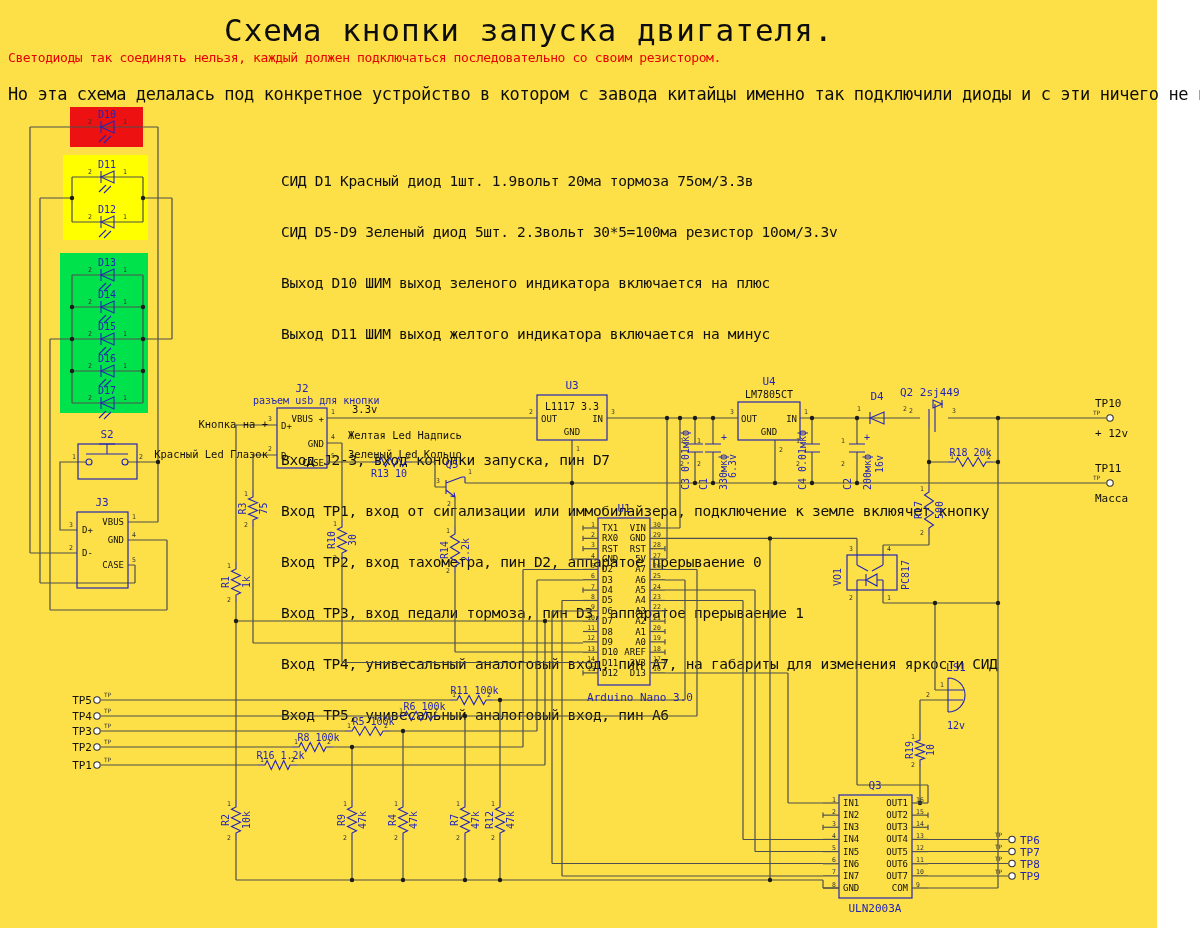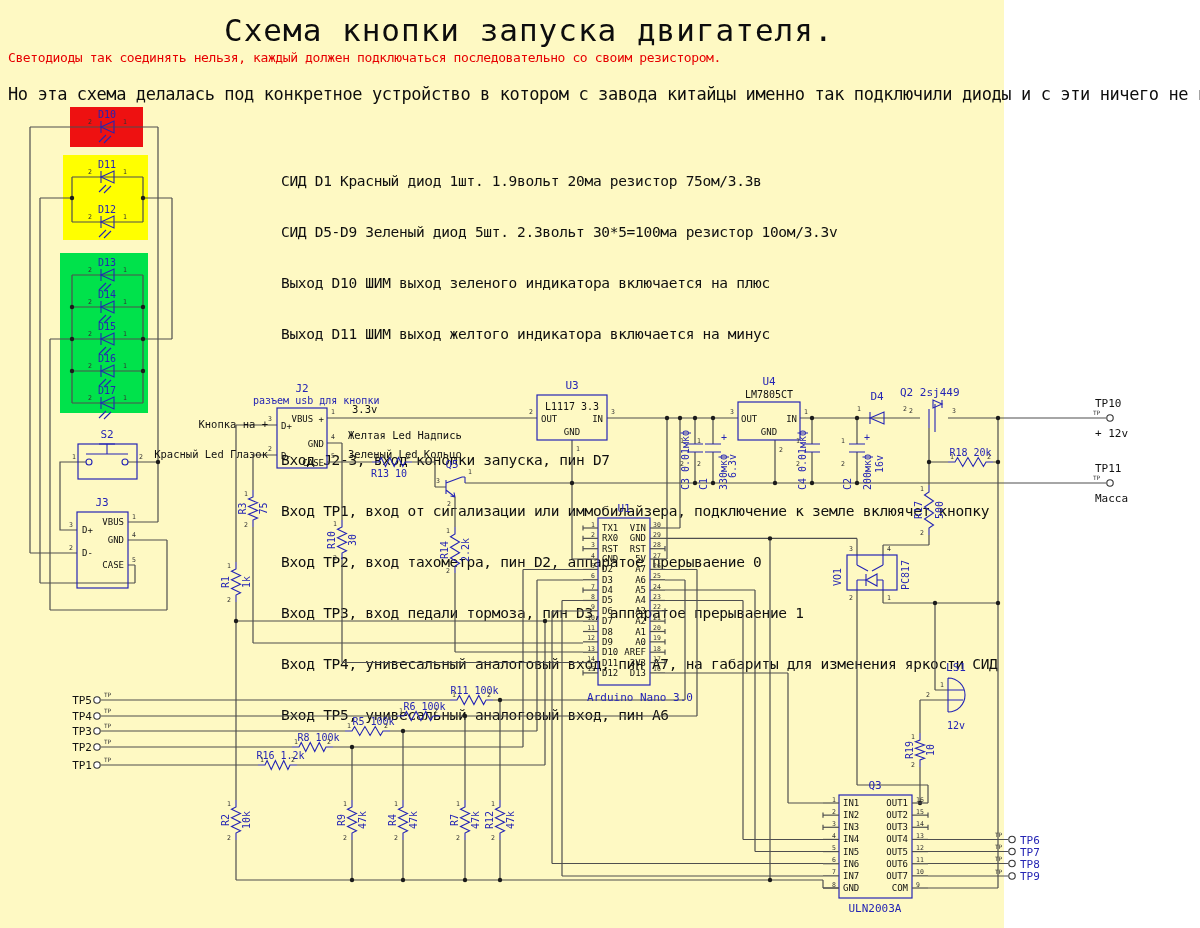--- a/index.html
+++ b/index.html
@@ -1,16 +1,16 @@
 <!DOCTYPE html>
 <html><head>
 <meta charset="utf-8">
 <style>
   html,body{margin:0;padding:0;background:#fff;width:1200px;height:928px;overflow:hidden}
-  #stage{position:relative;width:1004px;height:928px;background:#fef9c3;font-family:"DejaVu Sans Mono",monospace}
+  #stage{position:relative;width:1157px;height:928px;background:#fde047;font-family:"DejaVu Sans Mono",monospace}
   .title{position:absolute;left:224px;top:12px;font-size:31px;letter-spacing:1px;color:#0d0d0d;white-space:pre}
   .warning{position:absolute;left:8px;top:50px;font-size:13px;letter-spacing:-0.4px;color:#e60000;white-space:pre}
   .topnote{position:absolute;left:8px;top:84px;font-size:17px;letter-spacing:-0.4px;color:#0d0d0d;white-space:pre}
   .notes{position:absolute;left:281px;top:105px;font-size:14.5px;line-height:17px;letter-spacing:-0.3px;color:#0f0f0f;white-space:pre}
   .gap{margin-top:7px}
   .gap2{margin-top:8px}
   svg{position:absolute;left:0;top:0}
   .w{stroke:#4f4f4f;stroke-width:1.2;fill:none}
   .b{stroke:#2525b5;stroke-width:1.1;fill:none}
   .box{stroke:#2525b5;stroke-width:1.2;fill:none}
@@ -30,21 +30,21 @@
 </head>
 <body>
 
 <div id="stage">
   <div class="title">Схема кнопки запуска двигателя.</div>
   <div class="warning">Светодиоды так соединять нельзя, каждый должен подключаться последовательно со своим резистором.</div>
   <div class="topnote">Но эта схема делалась под конкретное устройство в котором с завода китайцы именно так подключили диоды и с эти ничего не поделаешь</div>
 
   <div class="notes">
     <div>
-      <div>СИД D1 Красный диод 1шт. 1.9вольт 20ма резистор 75ом/3.3в</div>
+      <div>СИД D1 Красный диод 1шт. 1.9вольт 20ма тормоза 75ом/3.3в</div>
       <div>СИД D5-D9 Зеленый диод 5шт. 2.3вольт 30*5=100ма резистор 10ом/3.3v</div>
       <div>Выход D10 ШИМ выход зеленого индикатора включается на плюс</div>
       <div>Выход D11 ШИМ выход желтого индикатора включается на минус</div>
     </div>
     <div class="gap">
       <div>Вход J2-3, вход конопки запуска, пин D7</div>
       <div>Вход ТР1, вход от сигализации или иммобилайзера, подключение к земле вклюячет кнопку</div>
       <div>Вход ТР2, вход тахометра, пин D2, аппаратое прерываение 0</div>
       <div>Вход ТР3, вход педали тормоза, пин D3, аппаратое прерываение 1</div>
       <div>Вход ТР4, унивесальный аналоговый вход, пин А7, на габариты для изменения яркости СИД</div>

